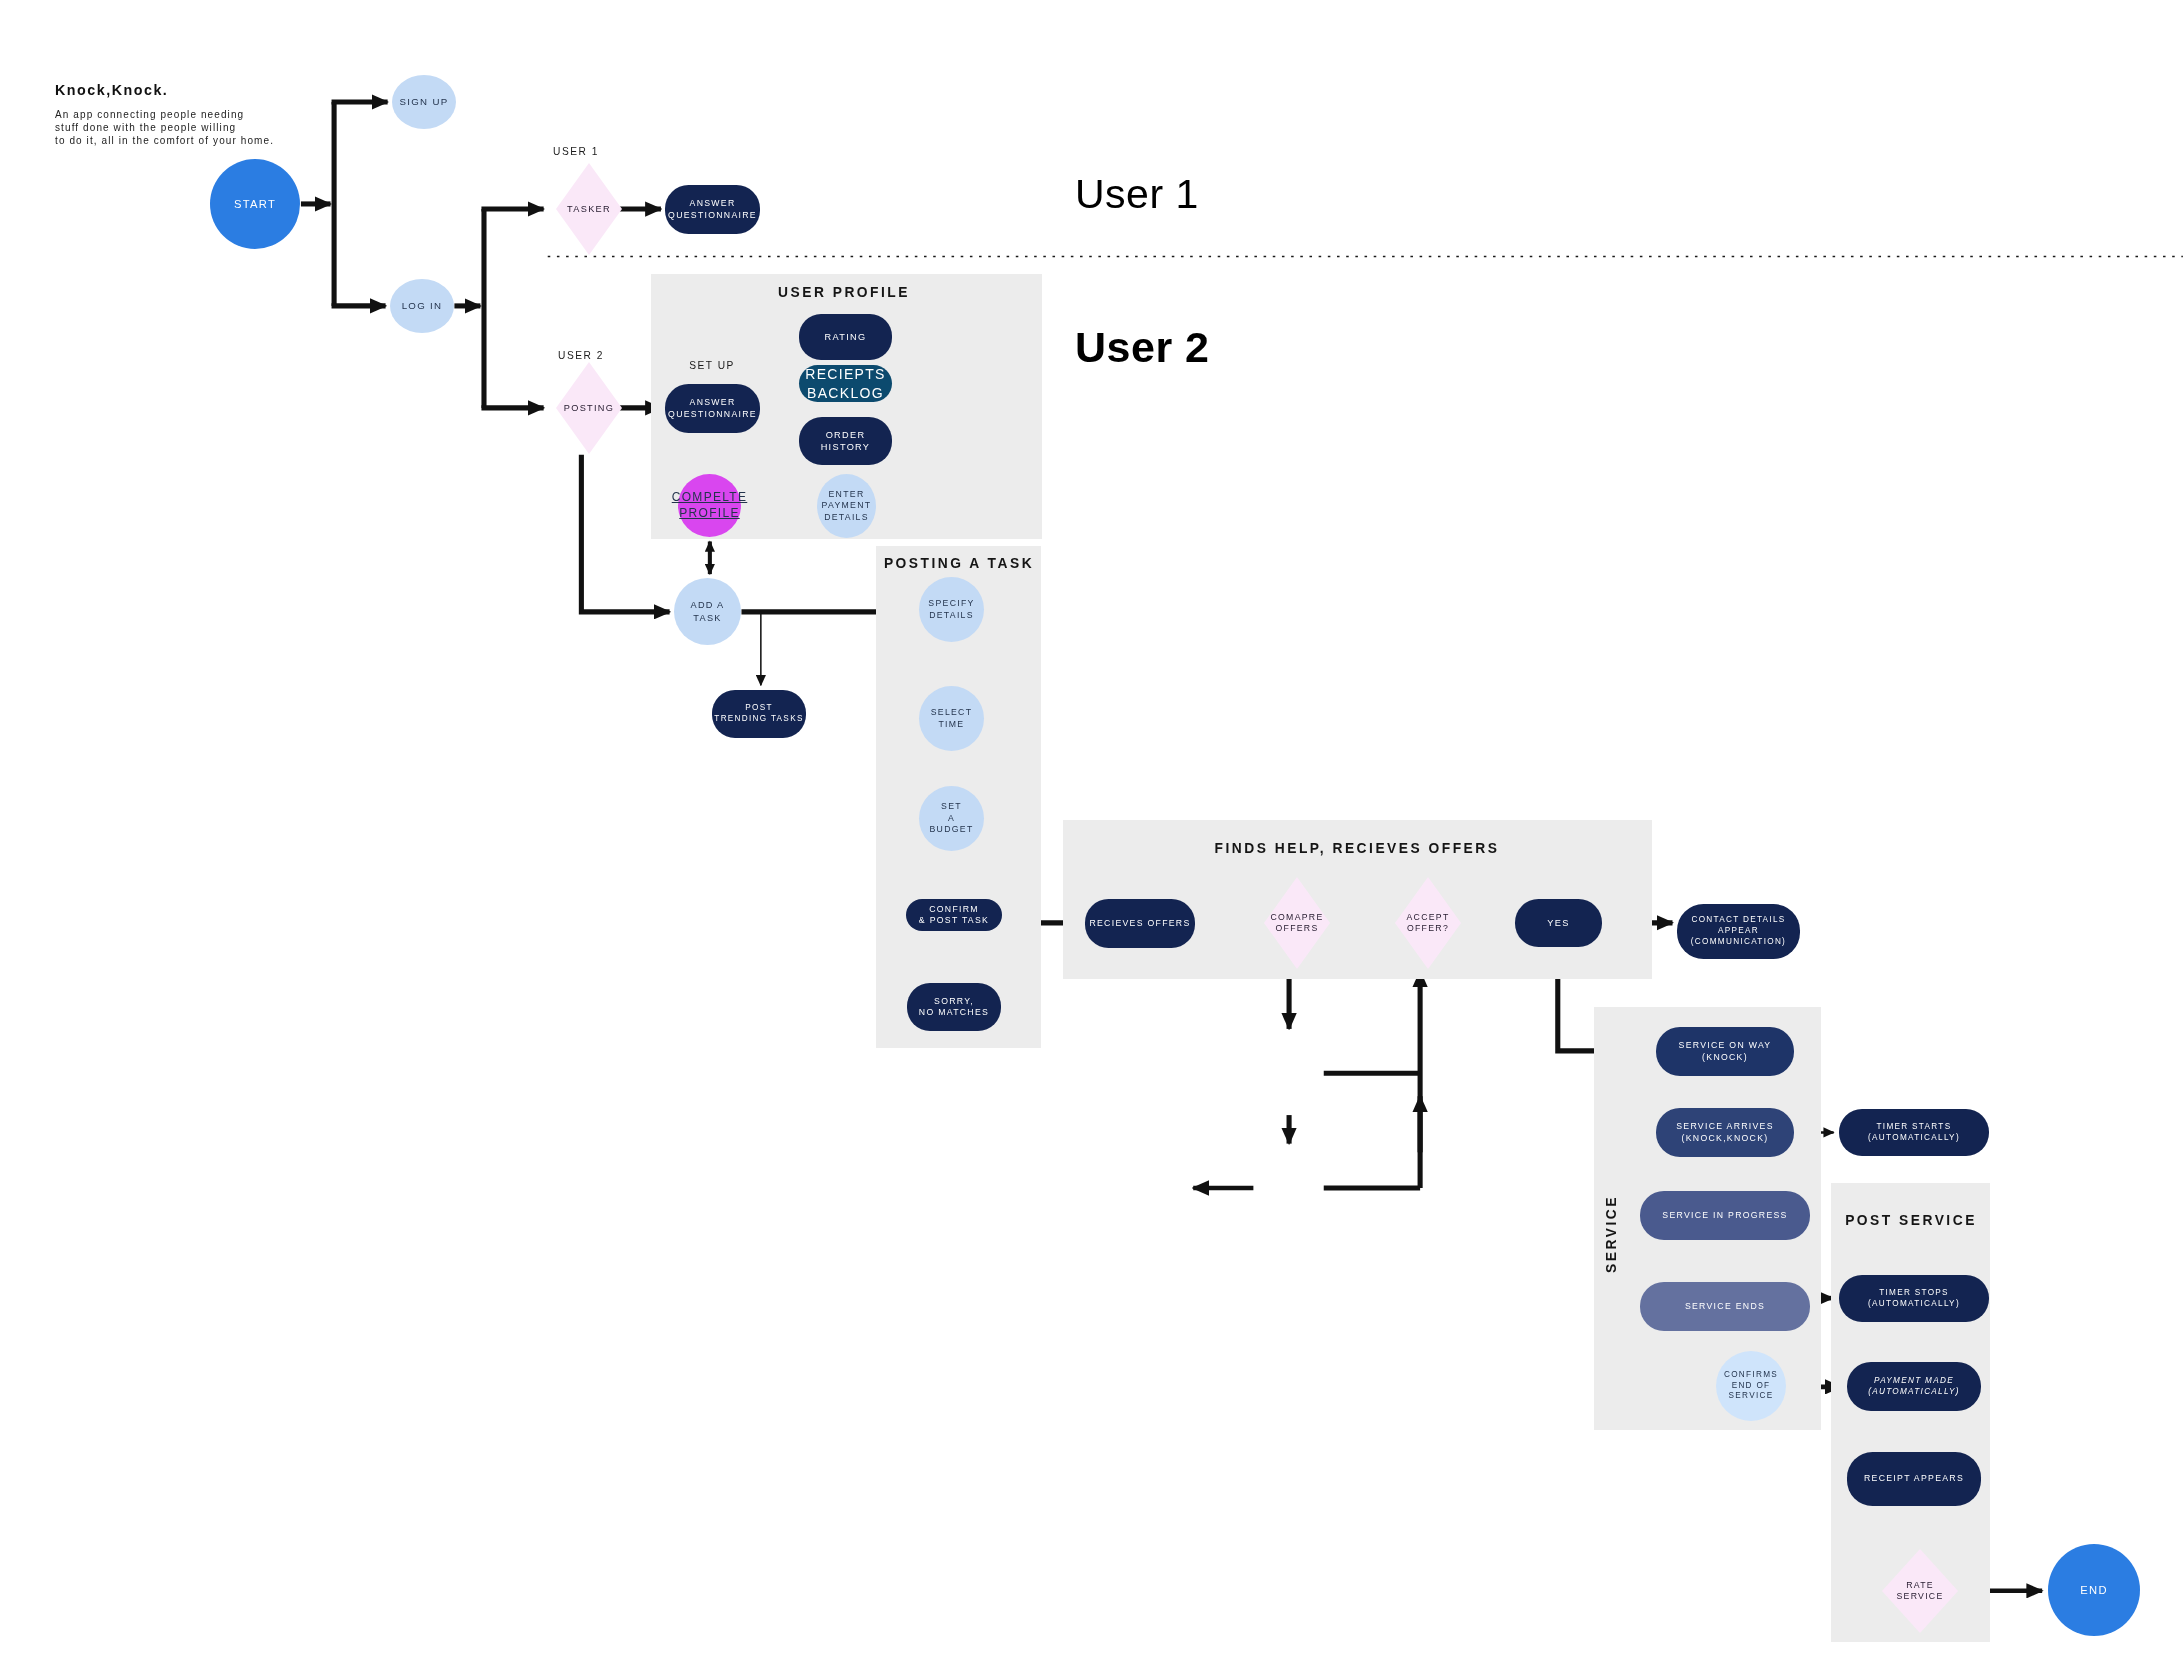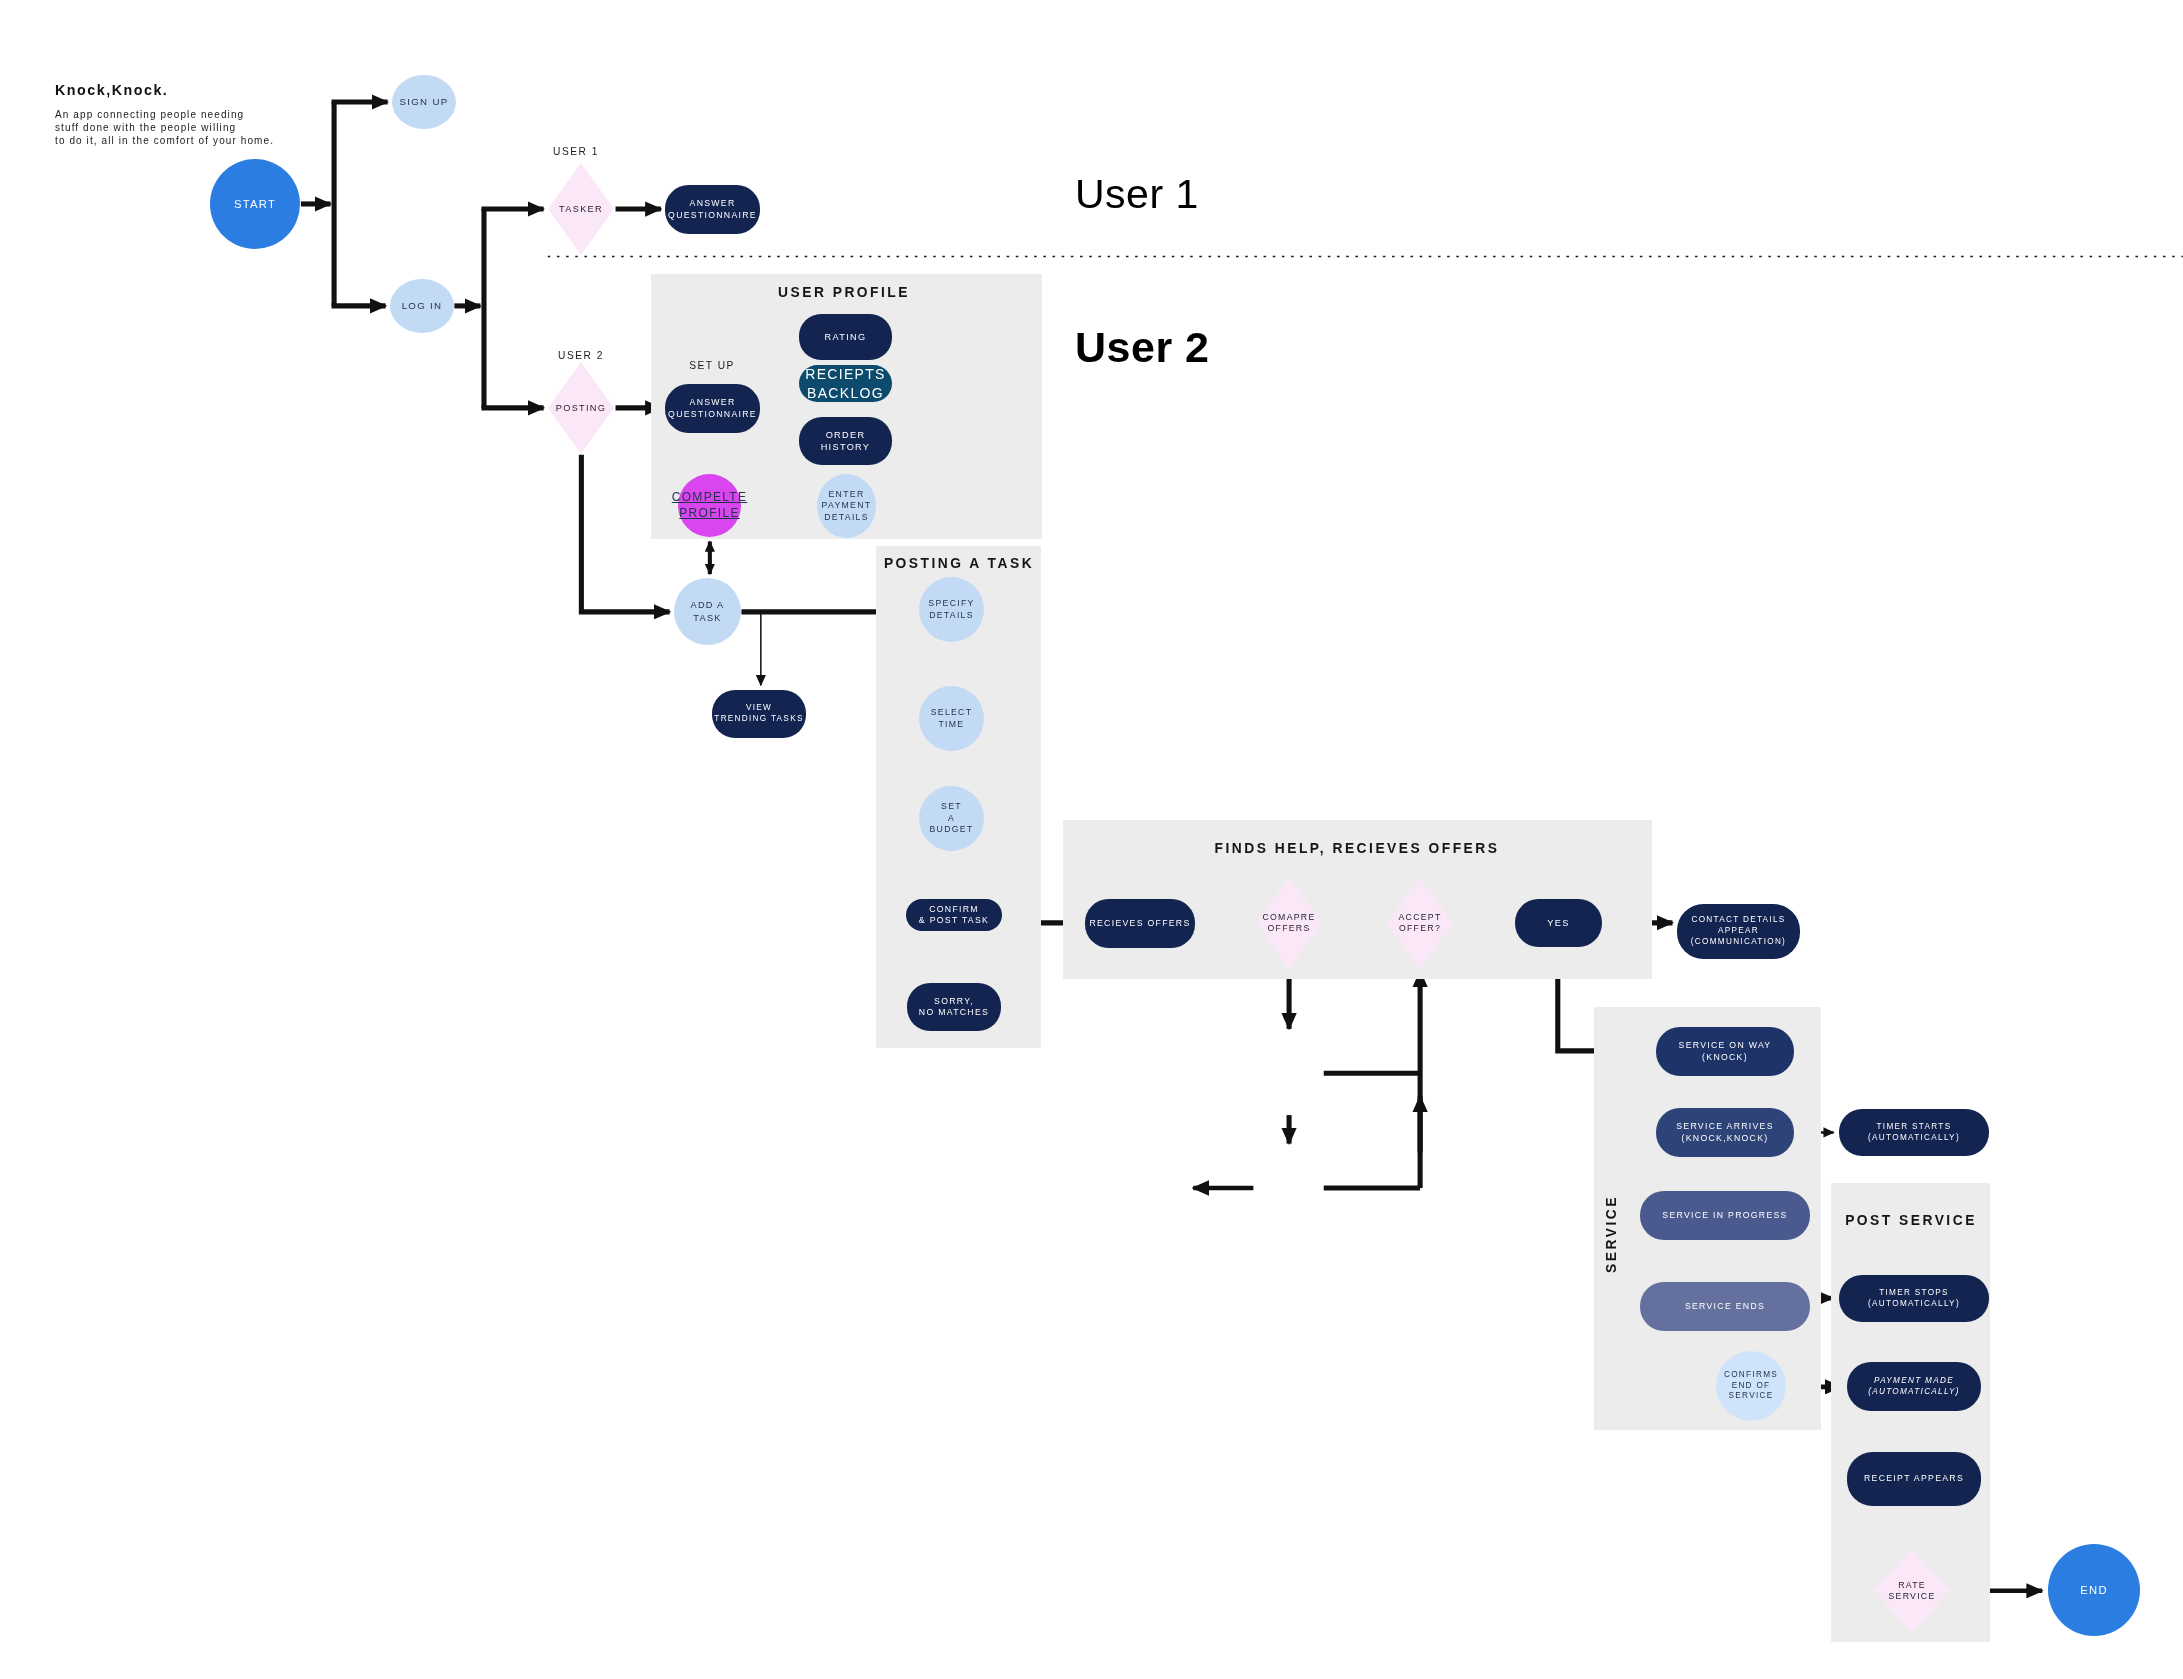--- a/index.html
+++ b/index.html
@@ -21,21 +21,21 @@
   .float-label{
     position:absolute;transform:translate(-50%,-50%);
     font-size:10.2px;letter-spacing:1.5px;color:#1a1a1a;white-space:nowrap;font-weight:500;
   }
   .node{
     position:absolute;display:flex;flex-direction:column;
     align-items:center;justify-content:center;text-align:center;
     letter-spacing:1.3px;font-weight:500;line-height:1.32;
   }
   .node.circle,.node.ellipse{border-radius:50%;}
-  .node.diamond{clip-path:polygon(50% 0,100% 50%,50% 100%,0 50%);}
+  .node.diamond{clip-path:polygon(50% 0,100% 50%,50% 100%,0 50%);margin-left:8px;}
   .node .ln{white-space:nowrap;}
   #app-title{
     position:absolute;left:55px;top:82px;
     font-size:14.3px;font-weight:700;letter-spacing:1.5px;color:#111;
   }
   #app-desc{
     position:absolute;left:55px;top:108px;
     font-size:10px;line-height:13px;letter-spacing:1.1px;color:#222;
   }
   #user1-heading{
@@ -171,21 +171,21 @@
     <div class="node ellipse" style="left: 817px; top: 474px; width: 59px; height: 64px; background: rgb(195, 218, 245); color: rgb(36, 52, 77); font-size: 8.7px;">
       <div class="ln">ENTER</div>
       <div class="ln">PAYMENT</div>
       <div class="ln">DETAILS</div>
     </div>
     <div class="node circle" style="left: 674px; top: 578px; width: 67px; height: 67px; background: rgb(195, 218, 245); color: rgb(36, 52, 77); font-size: 9.2px;">
       <div class="ln">ADD A</div>
       <div class="ln">TASK</div>
     </div>
     <div class="node pill" style="left: 712px; top: 690px; width: 94px; height: 48px; background: rgb(19, 36, 81); color: rgb(255, 255, 255); font-size: 8.2px; border-radius: 23px;">
-      <div class="ln">VIEW</div>
+      <div class="ln">POST</div>
       <div class="ln">TRENDING TASKS</div>
     </div>
     <div class="node circle" style="left: 919px; top: 577px; width: 65px; height: 65px; background: rgb(195, 218, 245); color: rgb(36, 52, 77); font-size: 8.7px;">
       <div class="ln">SPECIFY</div>
       <div class="ln">DETAILS</div>
     </div>
     <div class="node circle" style="left: 919px; top: 686px; width: 65px; height: 65px; background: rgb(195, 218, 245); color: rgb(36, 52, 77); font-size: 8.7px;">
       <div class="ln">SELECT</div>
       <div class="ln">TIME</div>
     </div>

